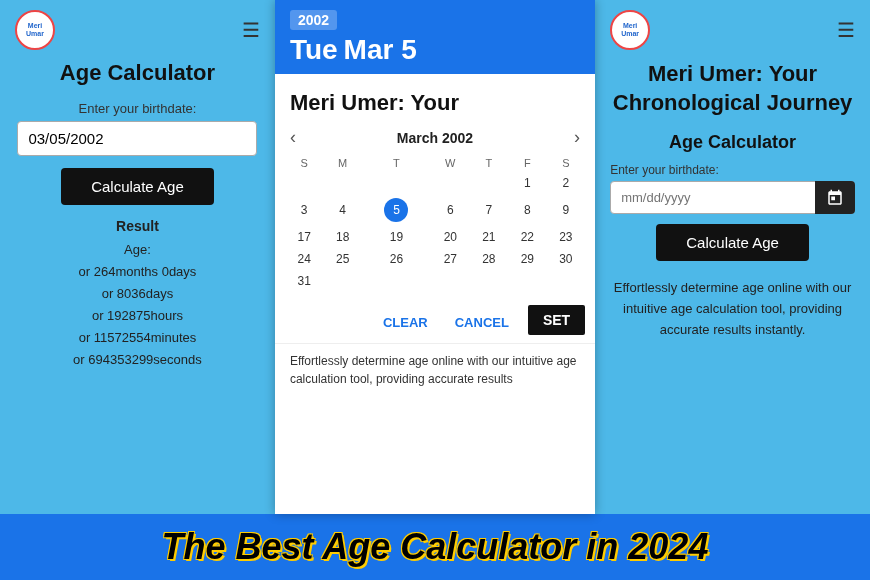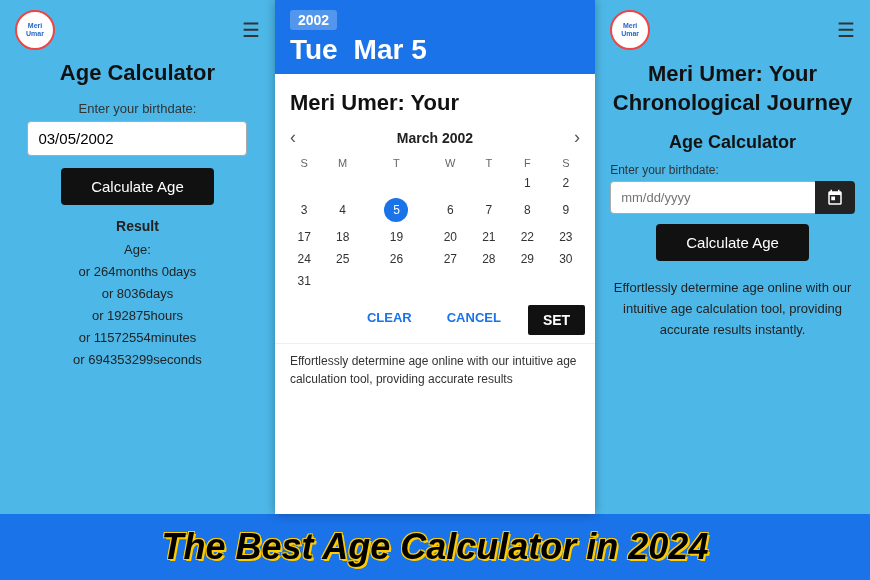--- a/index.html
+++ b/index.html
@@ -60,21 +60,21 @@
       font-weight: bold;
       color: #111;
       margin-bottom: 15px;
     }
     .label-text {
       font-size: 13px;
       color: #333;
       margin-bottom: 5px;
     }
     .date-input {
-      width: 220px;
+      width: 240px;
       padding: 8px 10px;
       border: 1.5px solid #aaa;
       border-radius: 4px;
       font-size: 15px;
       background: white;
       margin-bottom: 12px;
     }
     .calc-btn {
       background: #111;
       color: white;
@@ -162,23 +162,23 @@
       text-align: center;
       font-size: 12px;
       padding: 4px 0;
       color: #333;
       cursor: pointer;
     }
 
     .cal-actions {
       display: flex;
       justify-content: flex-end;
-      align-items: flex-start;
+      align-items: flex-end;
       padding: 8px 10px;
-      gap: 19px;
+      gap: 11px;
     }
     .cal-btn-clear {
       background: none;
       border: none;
       color: #1a73e8;
       font-size: 13px;
       font-weight: bold;
       cursor: pointer;
       padding: 5px 8px;
     }
@@ -333,21 +333,21 @@
       <div>or 11572554minutes</div>
       <div>or 694353299seconds</div>
     </div>
   </div>
 
   <div class="center-panel">
     <div class="center-header">
       <div style="display:flex; gap:8px; align-items:center;">
         <div class="year-box">2002</div>
       </div>
-      <div style="display:flex; align-items:flex-start; gap:16px; margin-top:4px;">
+      <div style="display:flex; align-items:flex-start; gap:6px; margin-top:4px;">
         <span style="font-size:28px; font-weight:bold;">Tue</span>
         <span style="font-size:28px; font-weight:bold;">Mar 5</span>
       </div>
     </div>
     <div class="center-title">Meri Umer: Your</div>
 
     <div class="calendar-section">
       <div class="cal-nav">
         <button class="cal-nav-arrow">‹</button>
         <span class="cal-month-year">March 2002</span>

